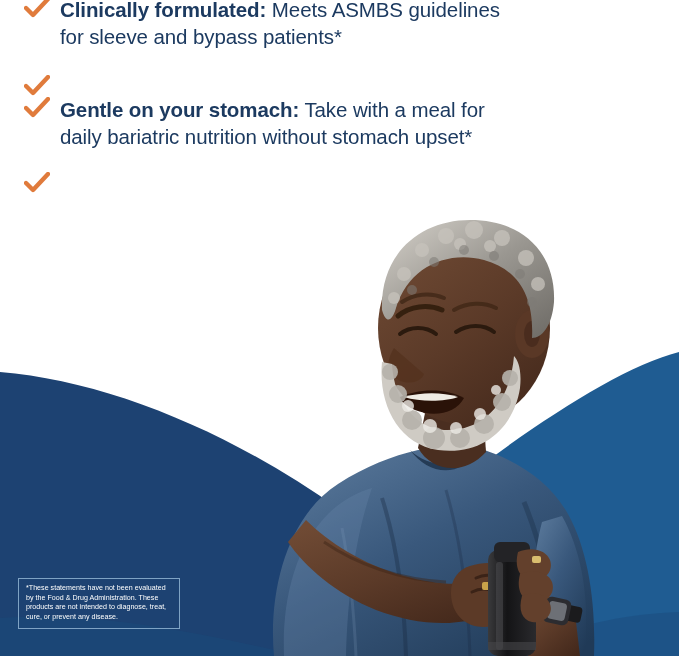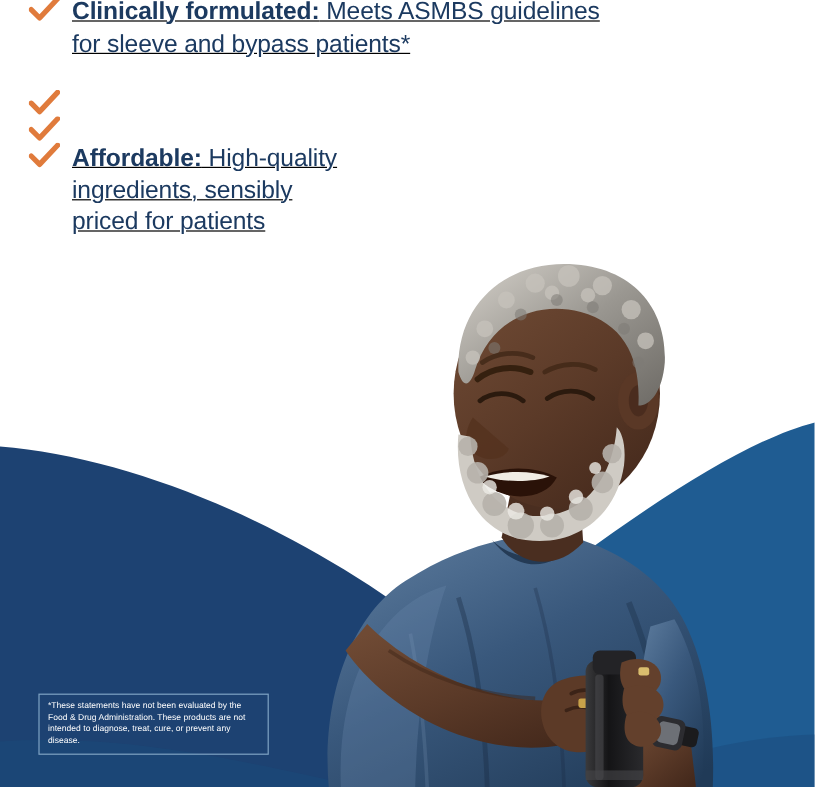--- a/index.html
+++ b/index.html
@@ -39,21 +39,20 @@
 
   
   .benefits {
     position: absolute;
     left: 0;
     top: 0;
     width: 640px;
     padding: 0;
     margin: 0;
     list-style: none;
-    text-decoration: underline;
   }
   .benefit {
     position: relative;
     display: block;
     padding-left: 60px;
     margin: 0;
   }
   .benefit .check {
     position: absolute;
     left: 24px;
@@ -77,29 +76,28 @@
   .b1 { top: -3px; }
   .b2 { top: 22px; }
   .b3 { top: 44px; }
   .b4 { top: 66px; }
 
   
   .disclaimer {
     position: absolute;
     left: 18px;
     top: 578px;
-    width: 192px;
+    width: 162px;
     box-sizing: border-box;
     border: 1px solid #7fa3c4;
     padding: 5px 7px 6px 7px;
     color: #ffffff;
     font-size: 7.1px;
     line-height: 9.6px;
     letter-spacing: 0.02px;
-    margin-left: 14px;
   }
 </style>
 </head>
 <body>
 
 <div id="canvas">
 
   <svg class="bg-layer" viewBox="0 0 679 656" preserveAspectRatio="none" xmlns="http://www.w3.org/2000/svg">
     <defs>
       <linearGradient id="gShirt" x1="0" y1="0" x2="1" y2="1">
@@ -283,31 +281,30 @@
         </svg>
       </span>
     </li>
 
     <li class="benefit b3">
       <span class="check">
         <svg viewBox="0 0 26 22" width="26" height="22" xmlns="http://www.w3.org/2000/svg">
           <path d="M2,11 L9,18 L24,2" fill="none" stroke="#e07b3c" stroke-width="4.4" stroke-linecap="round" stroke-linejoin="round"></path>
         </svg>
       </span>
+      <span class="benefit-text"><span class="lead">Gentle on your stomach:</span><span> Take with a meal for
+daily bariatric nutrition without stomach upset*</span></span>
     </li>
 
     <li class="benefit b4">
       <span class="check">
         <svg viewBox="0 0 26 22" width="26" height="22" xmlns="http://www.w3.org/2000/svg">
           <path d="M2,11 L9,18 L24,2" fill="none" stroke="#e07b3c" stroke-width="4.4" stroke-linecap="round" stroke-linejoin="round"></path>
         </svg>
       </span>
-      <span class="benefit-text"><span class="lead">Affordable:</span><span> High-quality
-ingredients, sensibly
-priced for patients</span></span>
     </li>
 
   </ul>
 
   <div class="disclaimer">
     <span>*These statements have not been evaluated by the Food &amp; Drug Administration. These products are not intended to diagnose, treat, cure, or prevent any disease.</span>
   </div>
 
 </div>
 

